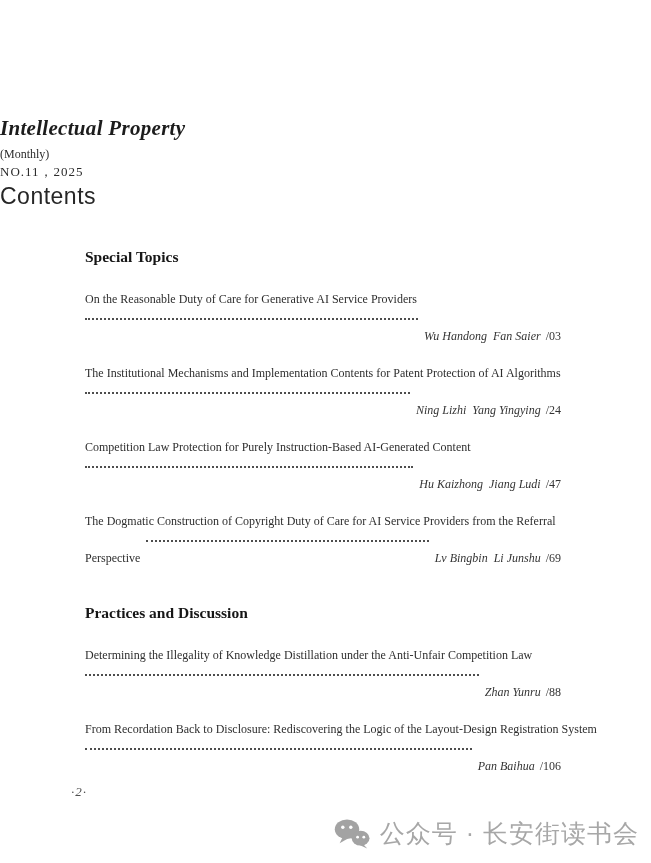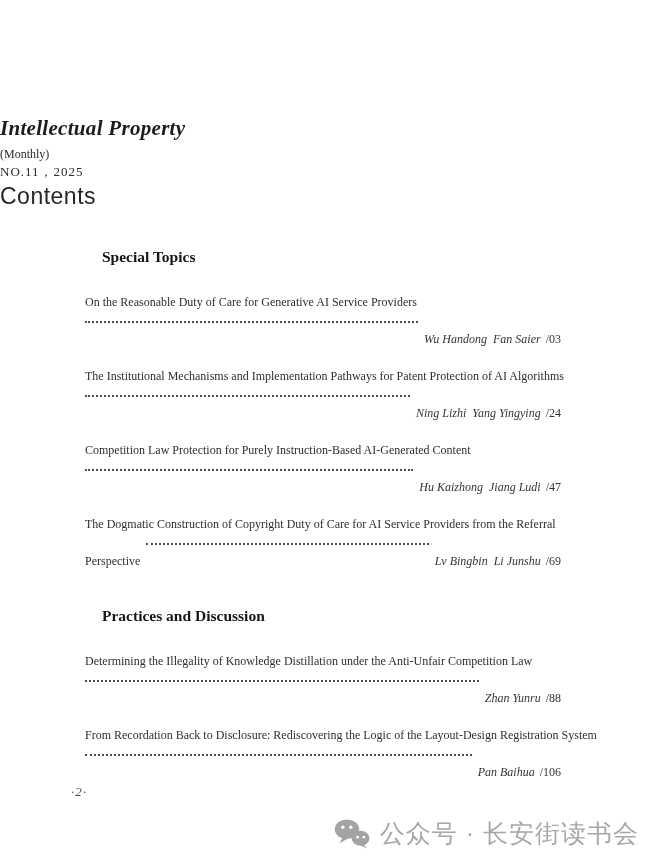--- a/index.html
+++ b/index.html
@@ -53,21 +53,21 @@
     font-size: 23px;
     line-height: 27px;
     color: #262626;
     letter-spacing: 0.5px;
   }
   
   .toc {
     padding: 0 90px 0 85px;
   }
   .section-heading {
-    margin: 17px;
+    margin: 0;
     font-size: 15.5px;
     line-height: 20px;
     font-weight: bold;
     color: #161616;
   }
   .section-heading.first {
     margin-top: 37px;
   }
   .section-heading.later {
     margin-top: 26px;
@@ -158,21 +158,21 @@
         <div class="line title">On the Reasonable Duty of Care for Generative AI Service Providers</div>
         <div class="line leader-row">
 
           <span class="dots"></span>
           <span class="authors">Wu Handong  Fan Saier</span>
           <span class="pageno">/03</span>
         </div>
       </div>
 
       <div class="entry">
-        <div class="line title">The Institutional Mechanisms and Implementation Pathways for Patent Protection of AI Algorithms</div>
+        <div class="line title">The Institutional Mechanisms and Implementation Contents for Patent Protection of AI Algorithms</div>
         <div class="line leader-row">
 
           <span class="dots"></span>
           <span class="authors">Ning Lizhi  Yang Yingying</span>
           <span class="pageno">/24</span>
         </div>
       </div>
 
       <div class="entry">
         <div class="line title">Competition Law Protection for Purely Instruction-Based AI-Generated Content</div>

